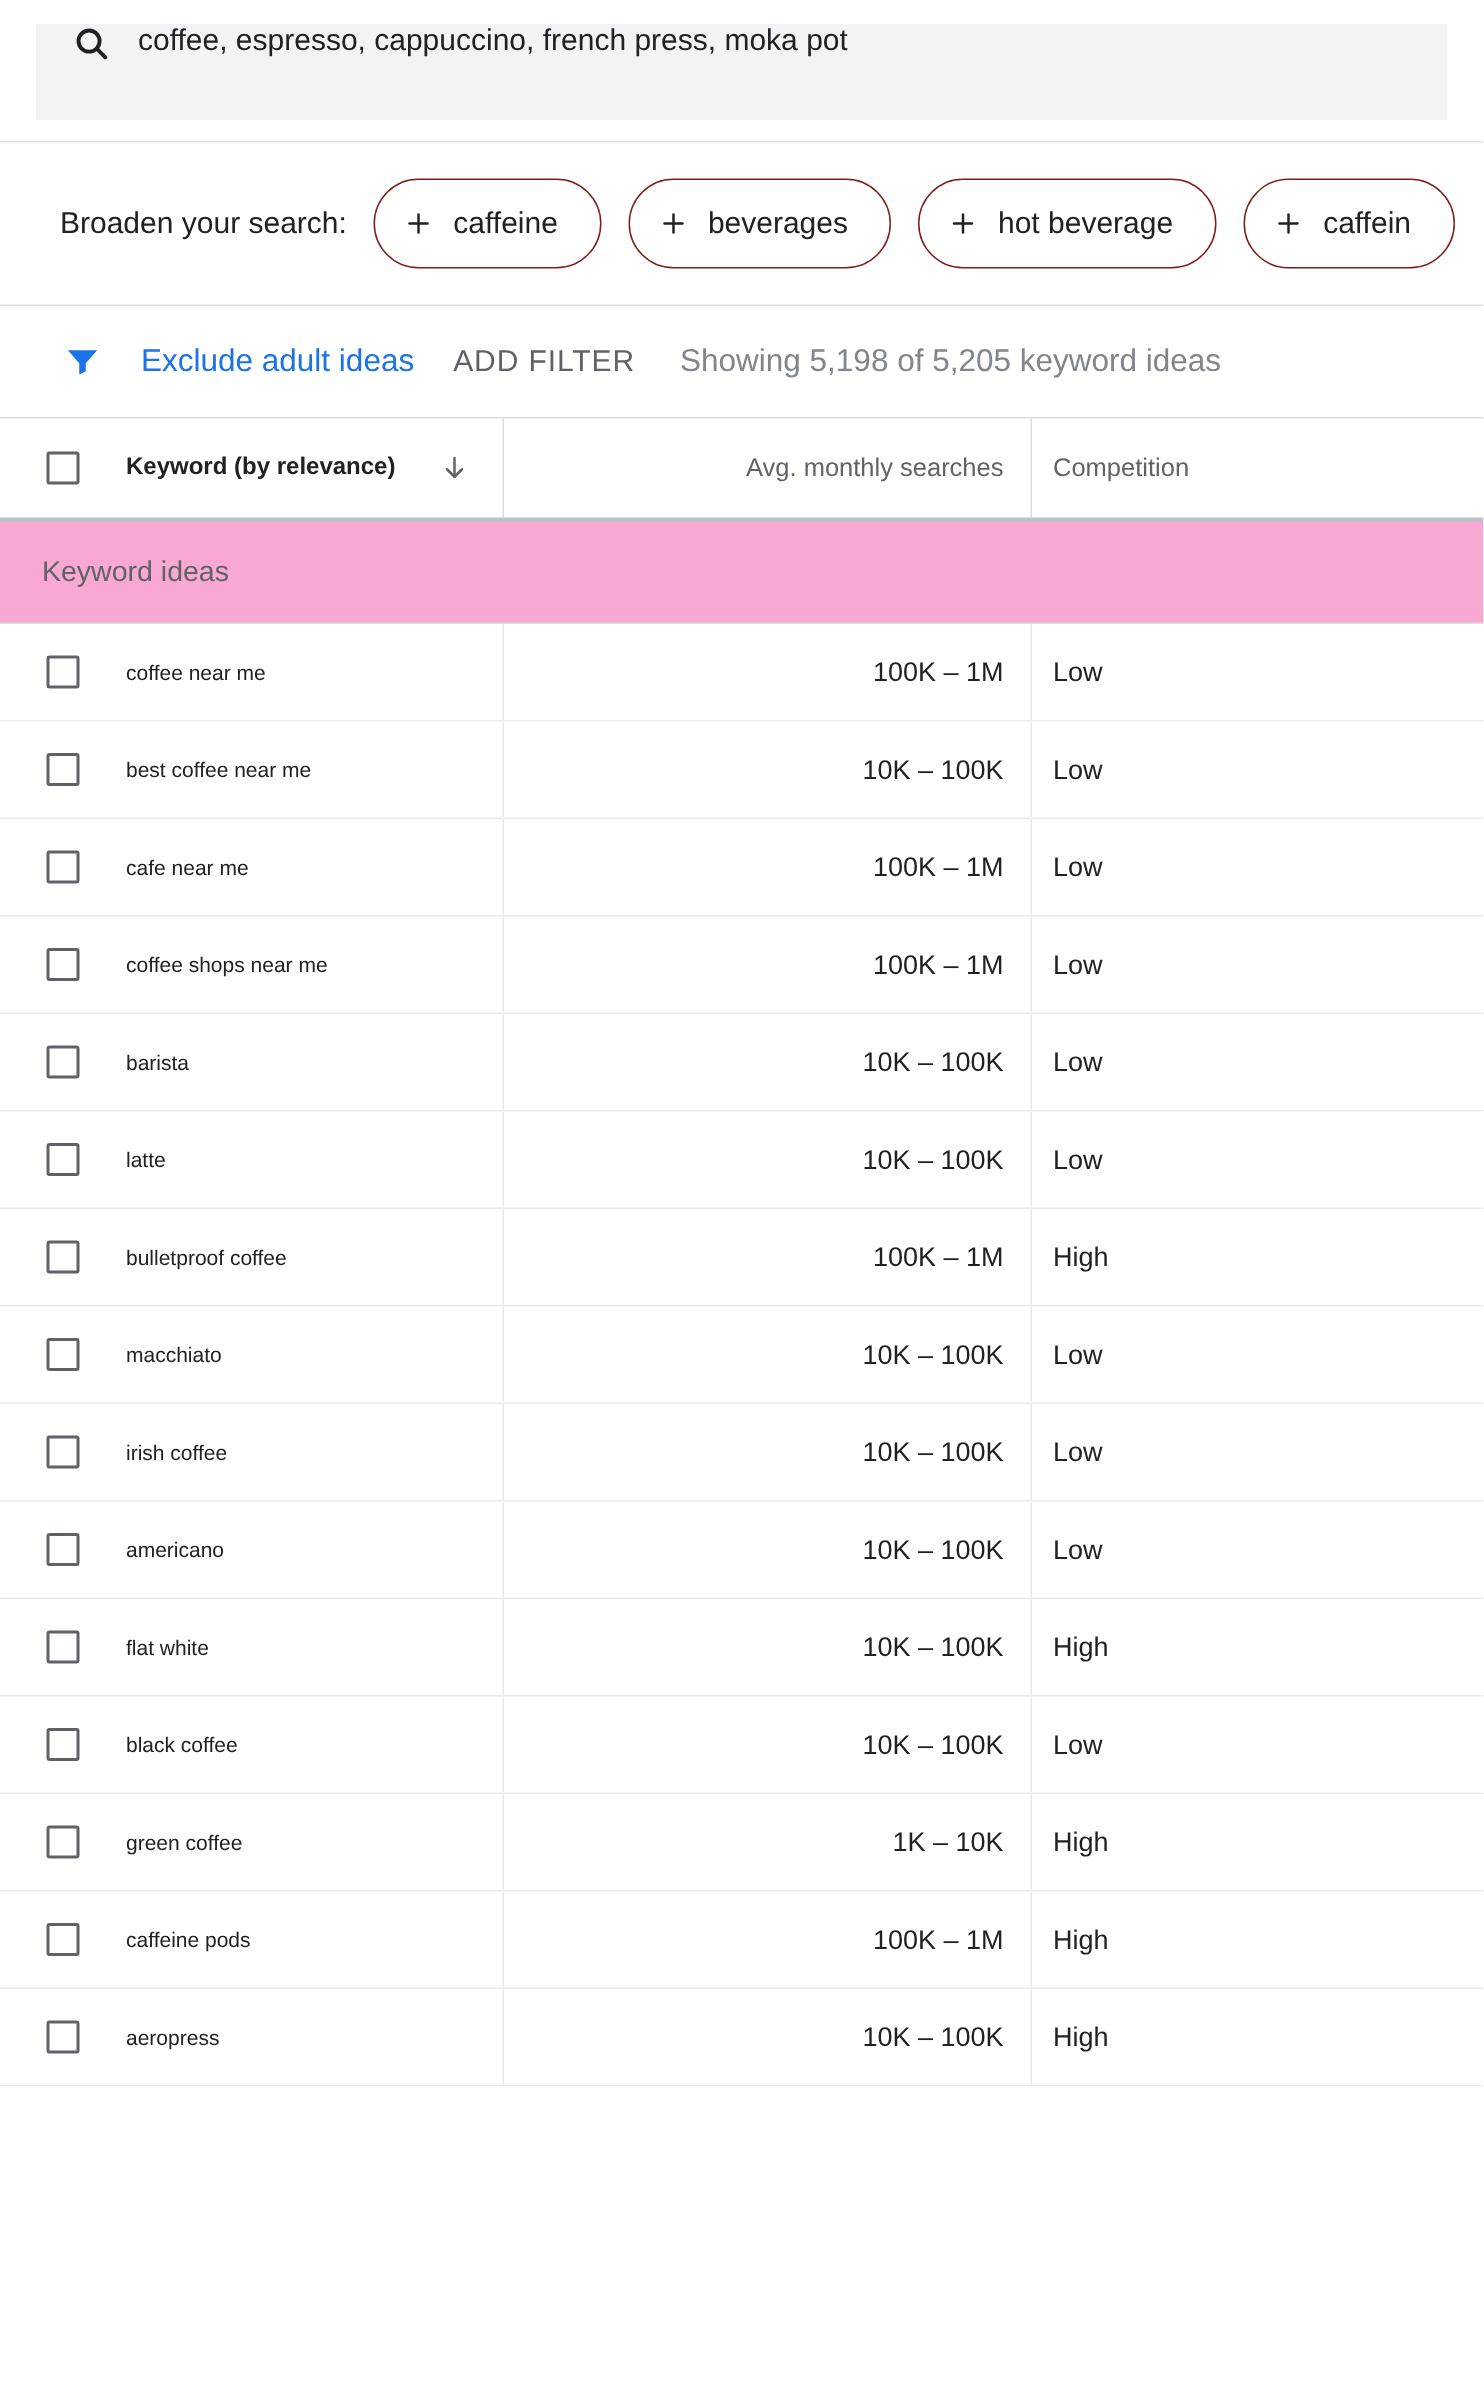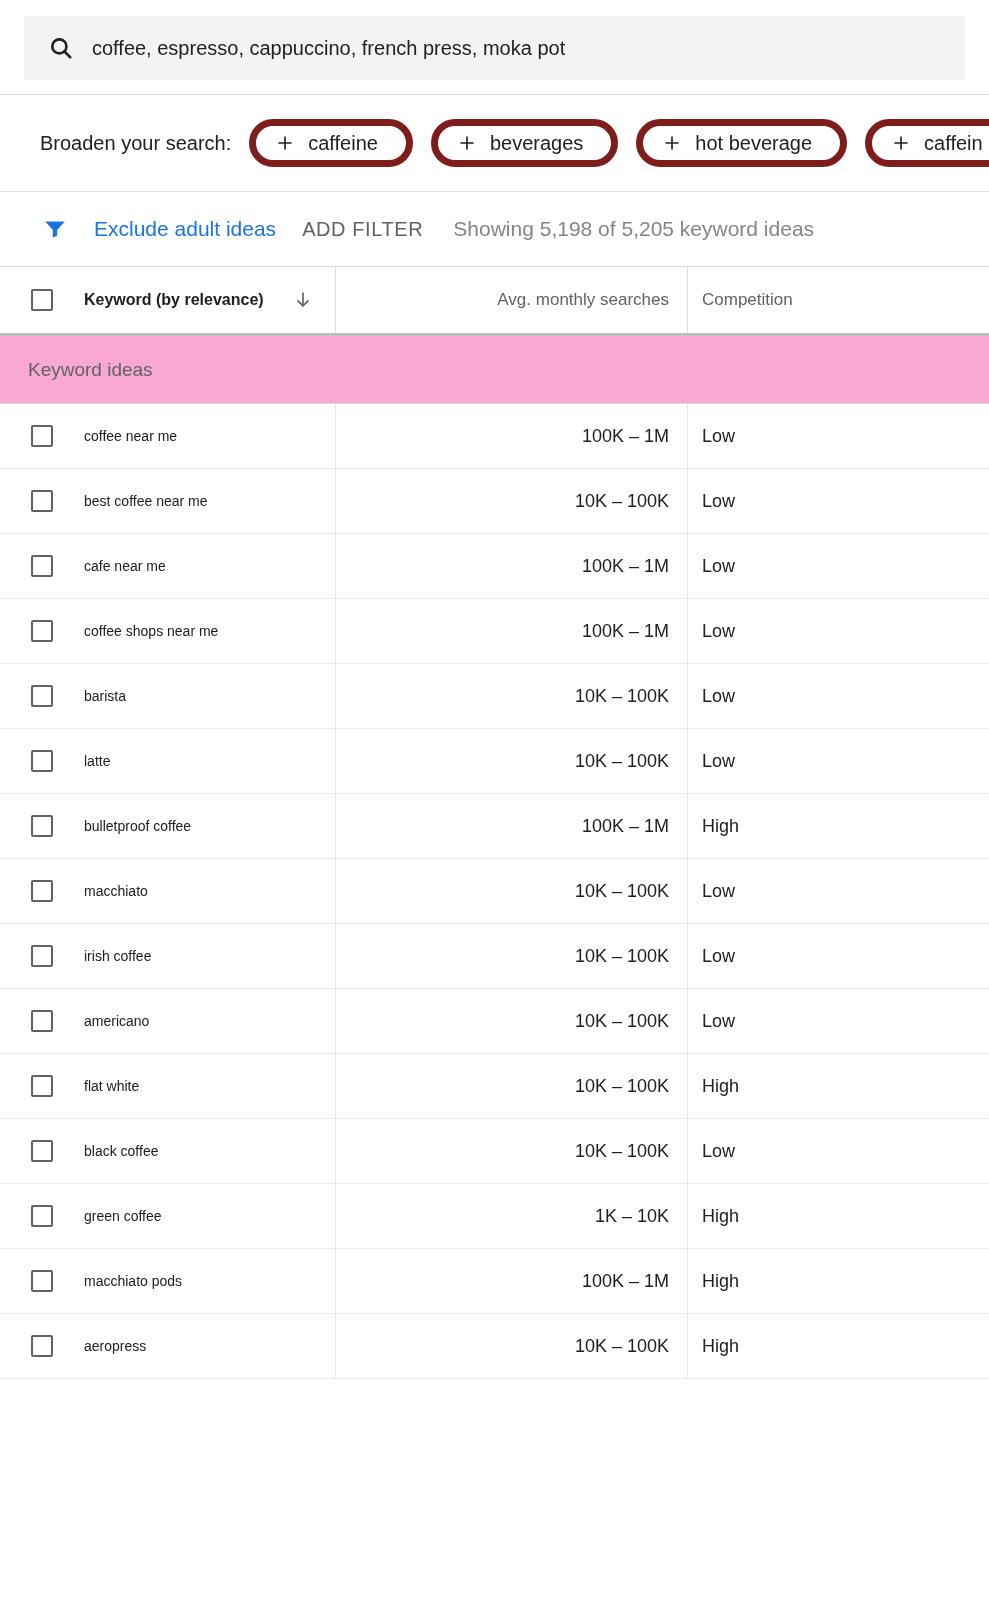--- a/index.html
+++ b/index.html
@@ -6,21 +6,21 @@
   html, body {
     font-family: Arial, Helvetica, sans-serif;
     color: #202124;
     background: #fff;
     width: 989px;
   }
 
   
   .search-bar {
     display: flex;
-    align-items: center;
+    align-items: flex-start;
     background: #f1f3f4;
     height: 64px;
     margin: 16px 24px 0 24px;
     padding: 0 24px;
   }
   .search-bar .icon {
     width: 26px;
     height: 26px;
     margin-right: 18px;
     flex-shrink: 0;
@@ -48,23 +48,23 @@
     margin-left: 16px;
   }
   .broaden-label {
     font-size: 20px;
     color: #202124;
     flex-shrink: 0;
   }
   .chip {
     display: inline-flex;
     align-items: center;
-    border: 7px solid #7f1d1d;
+    border: 1px solid #7f1d1d;
     border-radius: 999px;
-    height: 48px;
+    height: 60px;
     padding: 0 28px 0 20px;
     gap: 14px;
     font-size: 20px;
     color: #202124;
     flex-shrink: 0;
     background: #fff;
     cursor: pointer;
   }
   .chip .plus { width: 18px; height: 18px; }
 
@@ -482,21 +482,21 @@
       </div>
       <div class="cell-comp">
         <span>High</span>
       </div>
     </div>
     <div class="row">
       <div class="col-checkbox">
         <div class="chk"></div>
       </div>
       <div class="cell-keyword">
-        <span>macchiato pods</span>
+        <span>caffeine pods</span>
       </div>
       <div class="cell-avg">
         <span>100K – 1M</span>
       </div>
       <div class="cell-comp">
         <span>High</span>
       </div>
     </div>
     <div class="row">
       <div class="col-checkbox">

